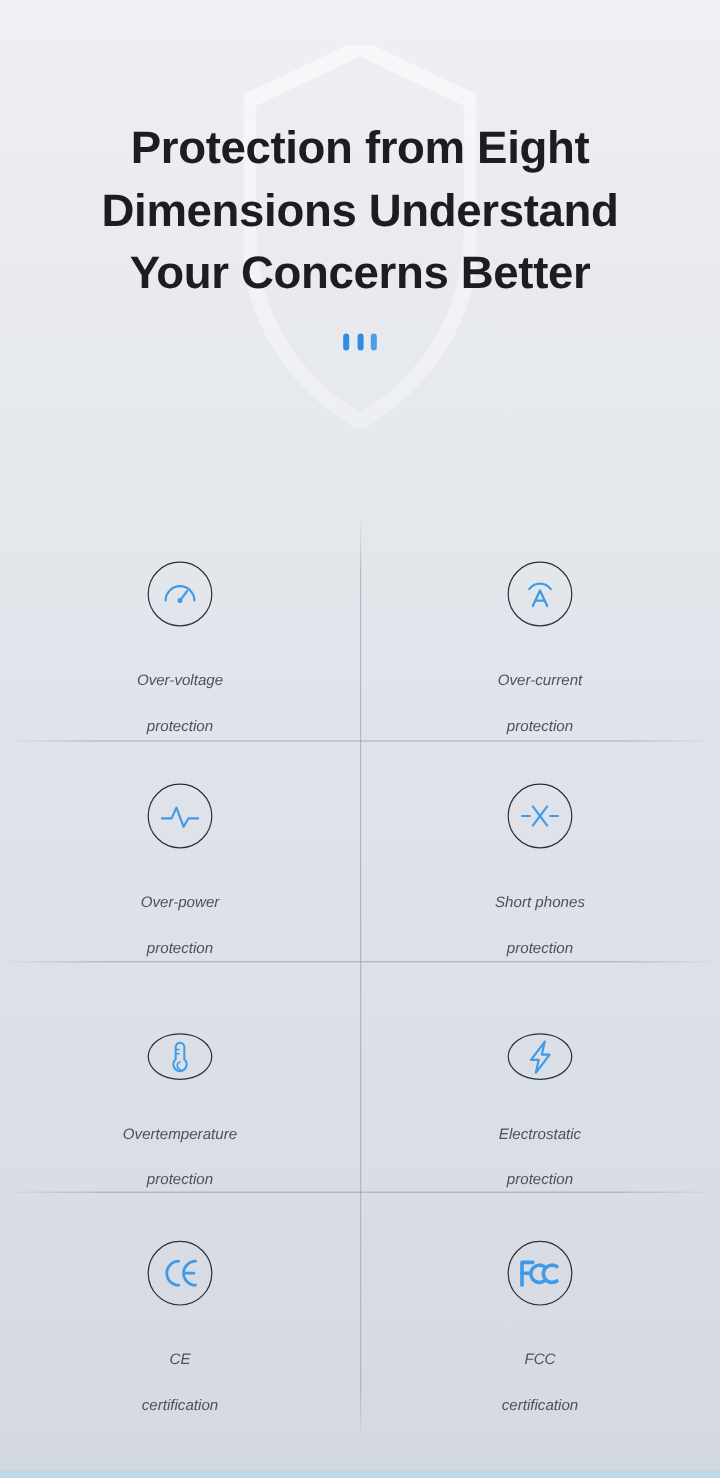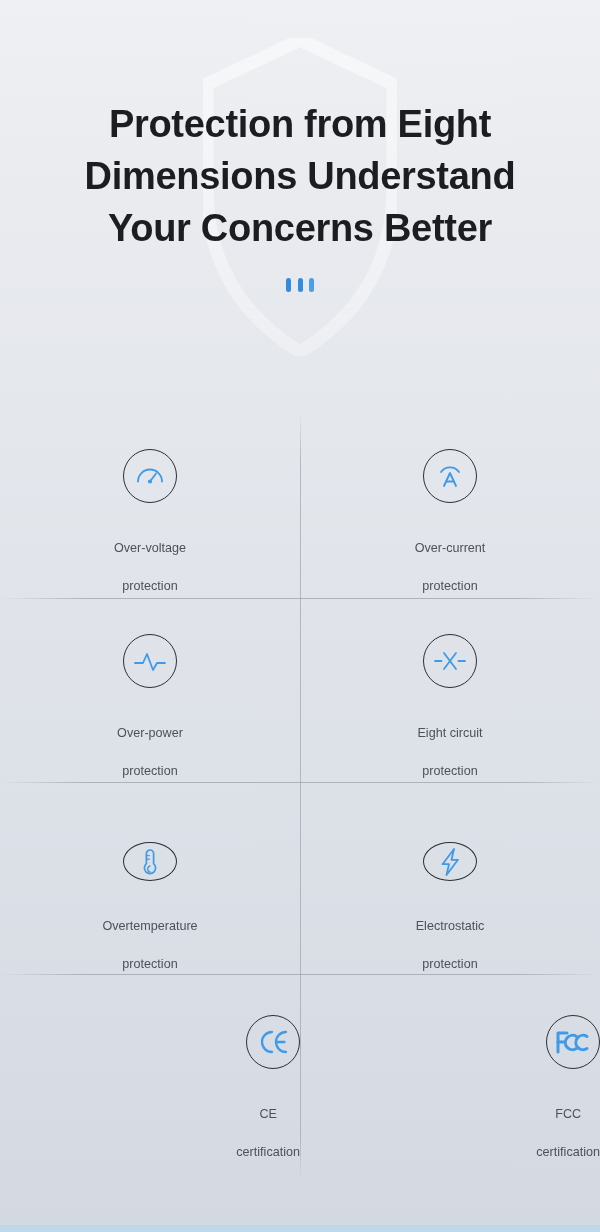--- a/index.html
+++ b/index.html
@@ -82,23 +82,24 @@
     border-radius: 2.5px;
     background: #2f8ce0;
   }
   .divider-mark span:nth-child(2) { background: #2f8ce0; }
   .divider-mark span:nth-child(3) { background: #4b9ee8; }
 
   
   .grid {
     position: absolute;
     left: 0;
-    top: 413px;
+    top: 432px;
     width: 600px;
     height: 768px;
+    font-style: italic;
   }
 
   .grid-vline {
     position: absolute;
     left: 300px;
     top: 0;
     width: 1px;
     height: 768px;
     background: linear-gradient(180deg,
       rgba(140,148,160,0) 0%,
@@ -131,21 +132,21 @@
   }
 
   .cell {
     display: flex;
     flex-direction: column;
     align-items: center;
     justify-content: flex-start;
     padding-top: 36px;
   }
   .cell.r3 { padding-top: 60px; }
-  .cell.r4 { padding-top: 41px; align-items: flex-end; }
+  .cell.r4 { padding-top: 41px; }
 
   .icon-circle {
     width: 54px;
     height: 54px;
     border-radius: 50%;
     border: 1.6px solid #2b2f36;
     display: flex;
     align-items: center;
     justify-content: center;
     background: transparent;
@@ -254,21 +255,21 @@
       <div class="cell r2">
         <div class="icon-circle">
           <svg width="36" height="34" viewBox="0 0 36 34" xmlns="http://www.w3.org/2000/svg" aria-hidden="true">
             <line x1="3" y1="17" x2="9.5" y2="17" stroke="#3f9ae8" stroke-width="1.8" stroke-linecap="round"></line>
             <line x1="26.5" y1="17" x2="33" y2="17" stroke="#3f9ae8" stroke-width="1.8" stroke-linecap="round"></line>
             <line x1="12" y1="9" x2="24" y2="25" stroke="#3f9ae8" stroke-width="1.8" stroke-linecap="round"></line>
             <line x1="24" y1="9" x2="12" y2="25" stroke="#3f9ae8" stroke-width="1.8" stroke-linecap="round"></line>
           </svg>
         </div>
         <div class="cell-label">
-          <span>Eight circuit</span><br>
+          <span>Short phones</span><br>
           <span>protection</span>
         </div>
       </div>
 
       <div class="cell r3">
         <div class="icon-circle">
           <svg width="34" height="34" viewBox="0 0 34 34" xmlns="http://www.w3.org/2000/svg" aria-hidden="true">
             <path d="M17 5 a3.6 3.6 0 0 1 3.6 3.6 v10.1 a5.6 5.6 0 1 1 -7.2 0 v-10.1 A3.6 3.6 0 0 1 17 5 z" fill="none" stroke="#3f9ae8" stroke-width="1.7"></path>
             <line x1="13.4" y1="10.6" x2="16.3" y2="10.6" stroke="#3f9ae8" stroke-width="1.3" stroke-linecap="round"></line>
             <line x1="13.4" y1="14.2" x2="16.3" y2="14.2" stroke="#3f9ae8" stroke-width="1.3" stroke-linecap="round"></line>

